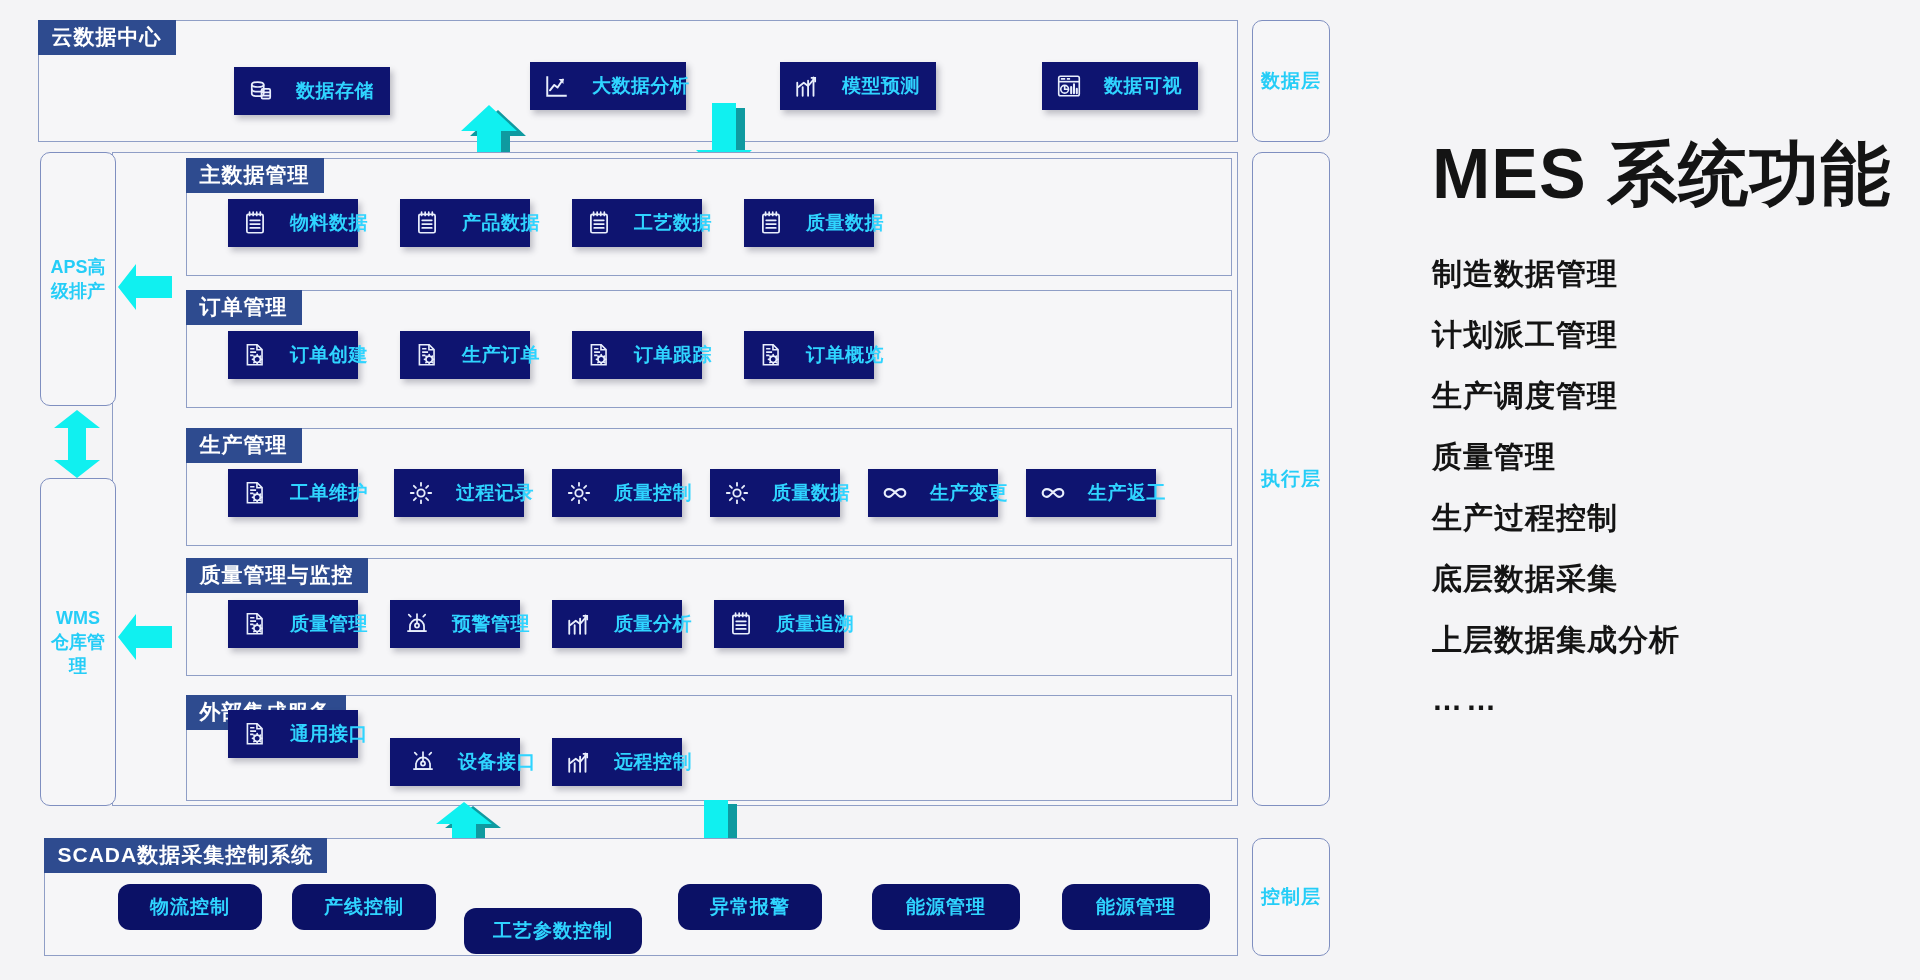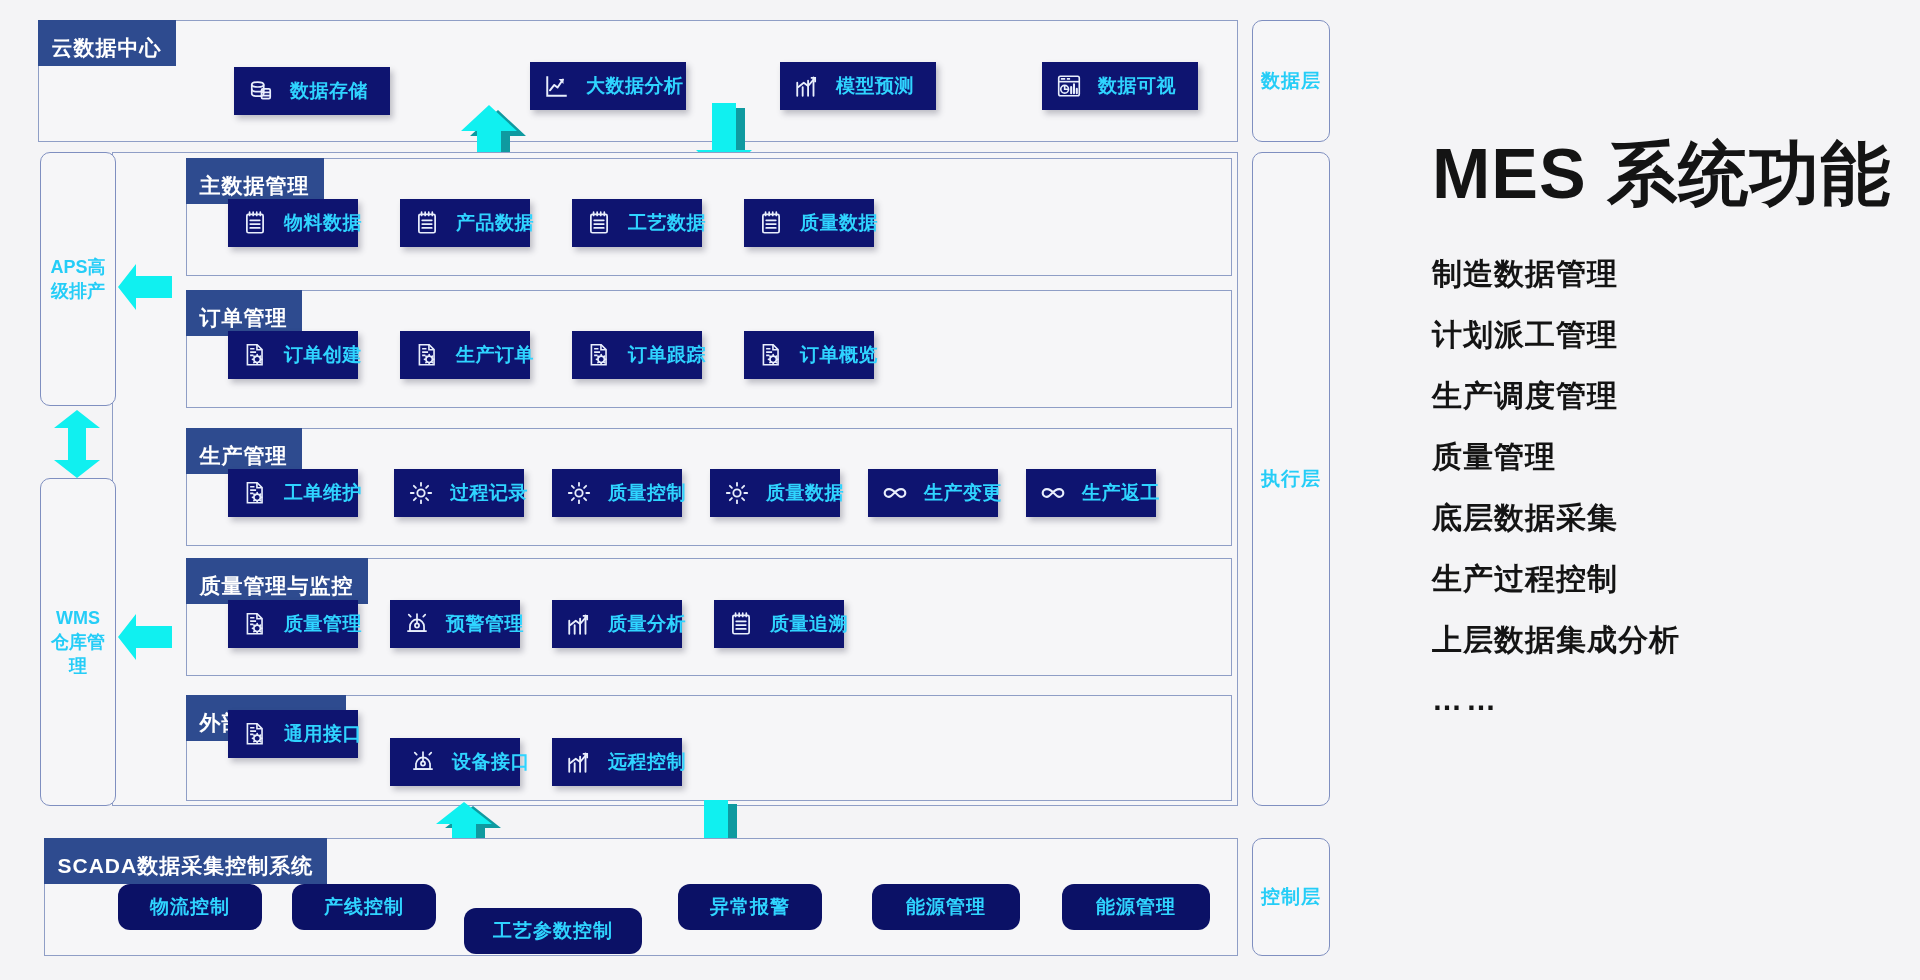--- a/index.html
+++ b/index.html
@@ -20,21 +20,21 @@
     box-sizing:border-box;
   }
   .panel-tab{
     position:absolute;
     left:-1.5px;top:-1.5px;
     background:#2e4b8f;
     color:#ffffff;
     font-size:21px;
     font-weight:700;
     letter-spacing:1px;
-    padding:16px 14px 6px 14px;
+    padding:5px 14px 6px 14px;
     white-space:nowrap;
     line-height:1.15;
   }
 
   
   .layerbox{
     position:absolute;
     border:1.6px solid #7f8fc0;
     border-radius:10px;
     background:#f6f6f8;
@@ -60,21 +60,21 @@
     font-weight:700;
     line-height:1.35;
     padding:0 8px;
   }
 
   
   .tile{
     position:absolute;
     background:#0e1470;
     display:flex;align-items:center;
-    gap:16px;
+    gap:22px;
     padding:0 14px;
     box-sizing:border-box;
     height:48px;
     color:#2fd4ff;
     font-size:19px;
     font-weight:700;
     letter-spacing:.5px;
     white-space:nowrap;
     box-shadow:3px 4px 6px rgba(60,60,80,.30);
   }
@@ -516,19 +516,19 @@
   <div class="layerbox" style="left:1252px;top:838px;width:78px;height:118px;">
     <span>控制层</span>
   </div>
 
   <div class="caption">
     <h1>MES 系统功能</h1>
     <div class="bullet">制造数据管理</div>
     <div class="bullet">计划派工管理</div>
     <div class="bullet">生产调度管理</div>
     <div class="bullet">质量管理</div>
+    <div class="bullet">生产过程控制</div>
     <div class="bullet">底层数据采集</div>
-    <div class="bullet">生产过程控制</div>
     <div class="bullet">上层数据集成分析</div>
     <div class="dots">……</div>
   </div>
 
 </div>
 
 </body></html>

